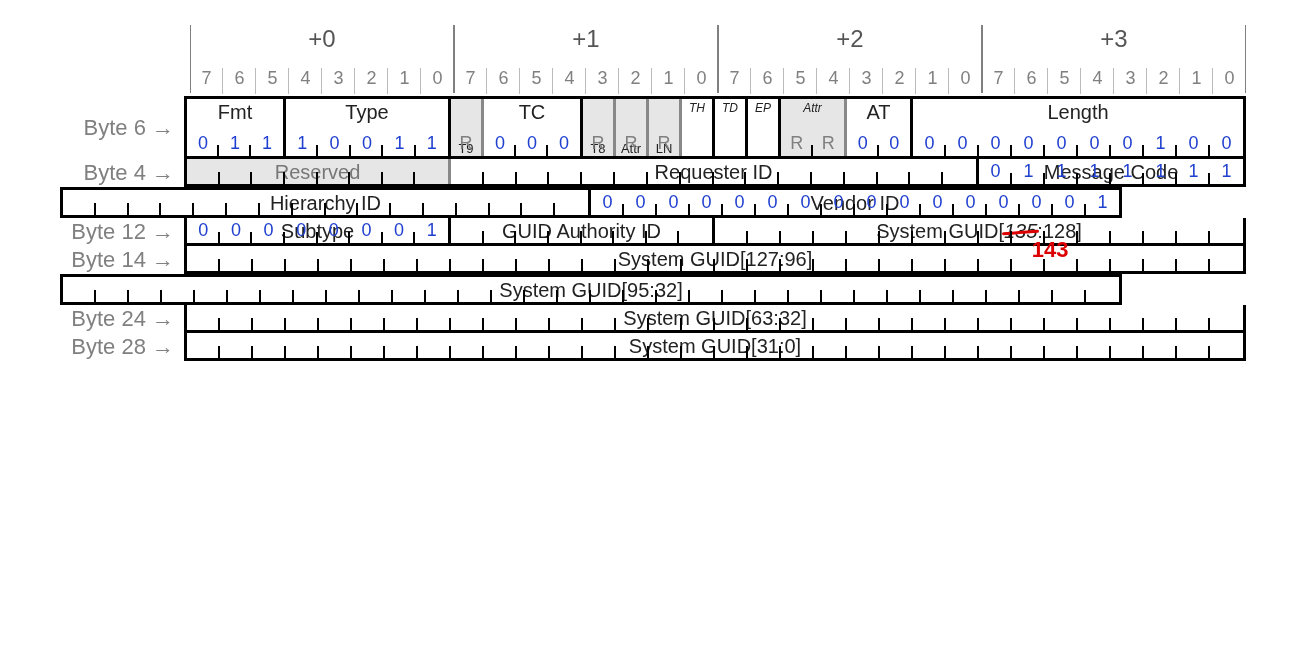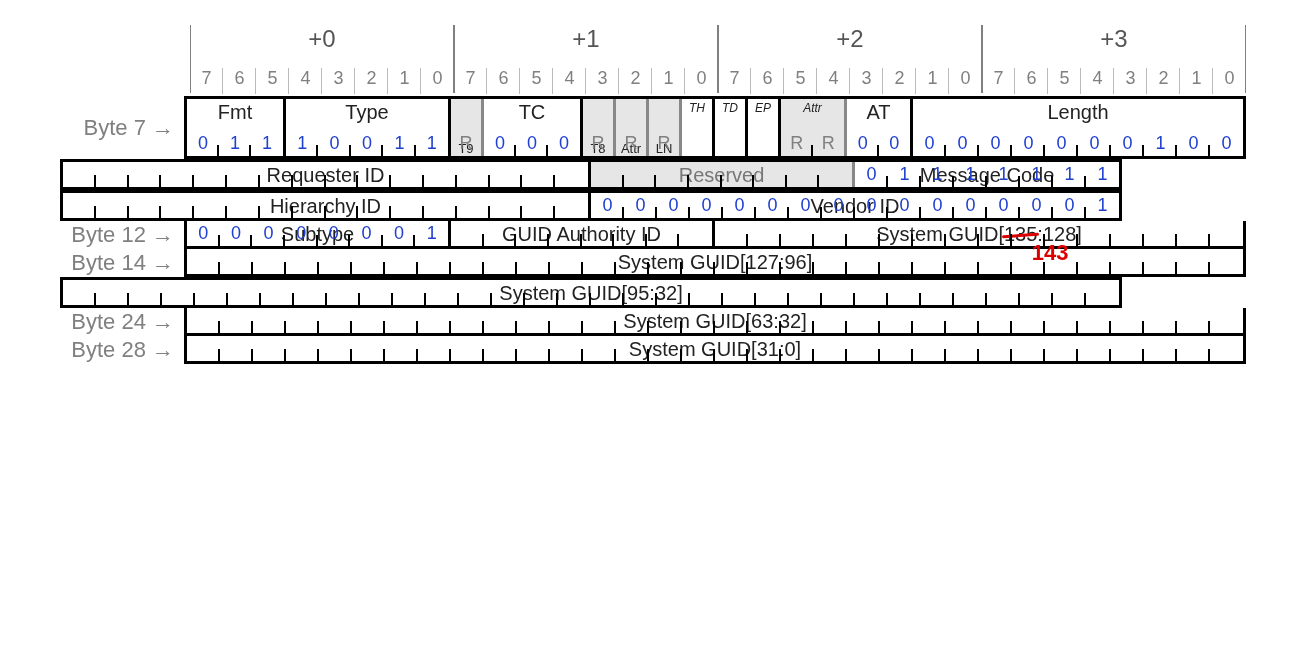--- a/index.html
+++ b/index.html
@@ -95,21 +95,21 @@
   .bits span.r{color:var(--grey);}
   .bits.ticks span::after{
     content:"";position:absolute;right:0;bottom:-2px;height:11px;border-right:2px solid #000;
   }
   .bits.ticks span:last-child::after{display:none;}
   .ticksonly{position:absolute;bottom:0;left:0;display:flex;width:100%;}
   .ticksonly span{flex:1;position:relative;height:12px;}
   .ticksonly span::after{content:"";position:absolute;right:0;bottom:0;height:12px;border-right:2px solid #000;}
   .ticksonly span:last-child::after{display:none;}
 
-  .strike{position:relative;color:#222;}
+  .strike{position:relative;color:#222;font-style:italic;}
   .strike::after{
     content:"";position:absolute;left:-2px;right:-2px;top:50%;height:3px;background:#d00;border-radius:2px;
     transform:rotate(-4deg);
   }
   .correction{
     position:absolute;
     color:#d00;font-weight:bold;font-size:22px;
     pointer-events:none;
   }
 </style>
@@ -160,21 +160,21 @@
         <div class="bit">5</div>
         <div class="bit">4</div>
         <div class="bit">3</div>
         <div class="bit">2</div>
         <div class="bit">1</div>
         <div class="bit">0</div>
       </div>
   </div>
 
   <div class="row">
-    <div class="label">Byte 7 →</div>
+    <div class="label">Byte 6 →</div>
     <div class="grid datarow" style="border-top:3px solid #000">
       <div class="field" style="width:calc(var(--cell)*3)">
         <div class="fname">Fmt</div>
         <div class="bits ticks" id="b-fmt">
             <span>0</span>
             <span>1</span>
             <span>1</span>
           </div>
       </div>
       <div class="field" style="width:calc(var(--cell)*5)">
@@ -254,45 +254,46 @@
             <span>0</span>
             <span>1</span>
             <span>0</span>
             <span>0</span>
           </div>
       </div>
     </div>
   </div>
 
   <div class="row">
-    <div class="grid datarow">
+    <div class="label">Byte 4 →</div>
+    <div class="grid datarow">
+      <div class="field reserved" style="width:calc(var(--cell)*8)">
+        <div class="fname" style="color:#777">Reserved</div>
+        <div class="ticksonly" id="t8a">
+            <span></span>
+            <span></span>
+            <span></span>
+            <span></span>
+            <span></span>
+            <span></span>
+            <span></span>
+            <span></span>
+          </div>
+      </div>
       <div class="field" style="width:calc(var(--cell)*16)">
         <div class="fname">Requester ID</div>
         <div class="ticksonly" id="t16a">
             <span></span>
             <span></span>
             <span></span>
             <span></span>
             <span></span>
             <span></span>
             <span></span>
             <span></span>
-            <span></span>
-            <span></span>
-            <span></span>
-            <span></span>
-            <span></span>
-            <span></span>
-            <span></span>
-            <span></span>
-          </div>
-      </div>
-      <div class="field reserved" style="width:calc(var(--cell)*8)">
-        <div class="fname" style="color:#777">Reserved</div>
-        <div class="ticksonly" id="t8a">
             <span></span>
             <span></span>
             <span></span>
             <span></span>
             <span></span>
             <span></span>
             <span></span>
             <span></span>
           </div>
       </div>

